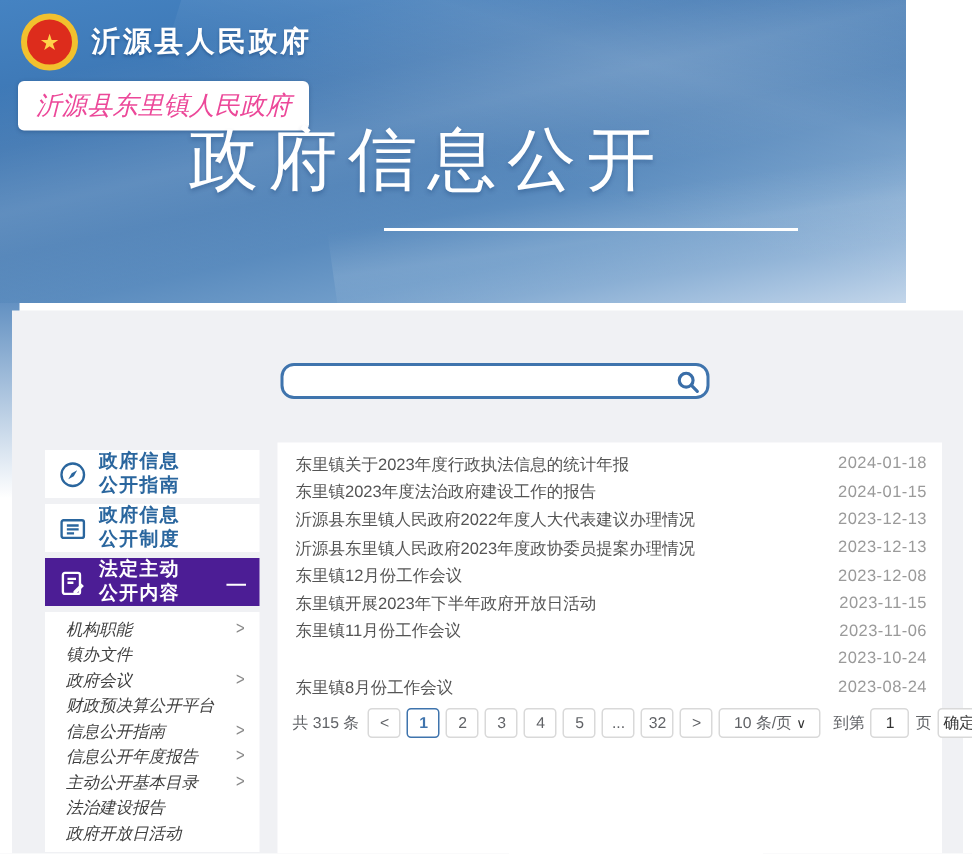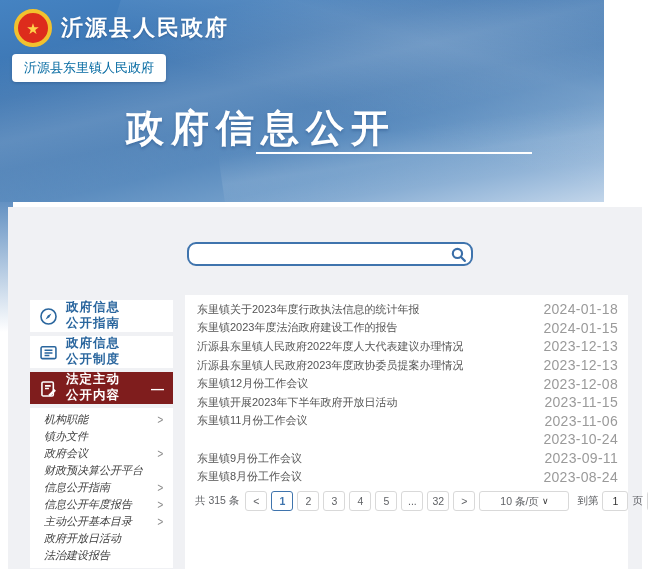--- a/index.html
+++ b/index.html
@@ -12,24 +12,24 @@
   .ribbon{position:absolute;pointer-events:none;}
   .rb1{width:900px;height:150px;left:-60px;top:-30px;transform:rotate(-13deg);
     background:linear-gradient(rgba(255,255,255,0) 0%,rgba(255,255,255,.16) 55%,rgba(255,255,255,0) 100%);}
   .rb2{width:700px;height:190px;left:120px;top:-40px;transform:rotate(17deg);
     background:linear-gradient(rgba(255,255,255,0) 0%,rgba(255,255,255,.12) 50%,rgba(255,255,255,0) 100%);}
   .rb3{width:500px;height:60px;left:220px;top:120px;transform:rotate(-8deg);
     background:linear-gradient(rgba(255,255,255,0) 0%,rgba(255,255,255,.10) 50%,rgba(255,255,255,0) 100%);}
   .brand-row{position:absolute;left:14px;top:9px;display:flex;align-items:center;gap:9px;}
   .emblem{width:38px;height:38px;border-radius:50%;background:#dd2c1c;border:4px solid #f2c12e;
     box-sizing:border-box;display:flex;align-items:center;justify-content:center;color:#ffd24a;font-size:15px;line-height:1;}
-  .site-title{font-size:22px;font-weight:bold;color:#fff;letter-spacing:2px;text-shadow:0 1px 2px rgba(0,40,90,.35);font-family:Liberation Serif, serif;}
+  .site-title{font-size:19px;font-weight:bold;color:#fff;letter-spacing:2px;text-shadow:0 1px 2px rgba(0,40,90,.35);font-family:Liberation Serif, serif;}
   .sub-badge{position:absolute;left:12px;top:54px;background:#fff;border-radius:4px;padding:5px 12px;
-    font-size:13px;color:#0369a1;box-shadow:0 1px 3px rgba(0,30,70,.25);cursor:pointer;}
-  .banner-title{position:absolute;left:126px;top:103px;font-size:38px;font-weight:700;color:#fff;
+    font-size:17px;color:#ec4899;box-shadow:0 1px 3px rgba(0,30,70,.25);cursor:pointer;font-style:italic;}
+  .banner-title{position:absolute;left:126px;top:76px;font-size:46px;font-weight:400;color:#fff;
     letter-spacing:7px;text-shadow:0 2px 3px rgba(0,40,90,.25);}
   .banner-underline{position:absolute;left:256px;top:152px;width:276px;height:2px;background:#fff;}
 
   .left-fade{position:absolute;left:0;top:202px;width:13px;height:130px;
     background:linear-gradient(#6391c2,rgba(255,255,255,0));}
 
   
   .content-panel{position:absolute;left:8px;top:207px;width:634px;height:362px;background:#f0f1f4;}
 
   
@@ -38,42 +38,42 @@
     background:#fff;padding:0 32px 0 10px;font-size:12px;color:#333;outline:none;}
   .search-btn{position:absolute;right:3px;top:2px;width:24px;height:20px;border:none;background:transparent;
     cursor:pointer;display:flex;align-items:center;justify-content:center;padding:0;}
 
   
   .sidebar{position:absolute;left:22px;top:93px;width:143px;}
   .side-item{height:32px;margin-bottom:4px;background:#fff;display:flex;align-items:center;
     color:#2a669e;cursor:pointer;}
   .side-item .ico{width:36px;display:flex;align-items:center;justify-content:center;flex:none;}
   .side-item .lbl{font-size:12.5px;font-weight:bold;line-height:1.25;letter-spacing:1px;}
-  .side-item.active{background:#7f1d1d;color:#fff;}
+  .side-item.active{background:#4c1d95;color:#fff;}
   .side-item .dash{margin-left:auto;margin-right:9px;font-weight:bold;font-size:13px;}
   .submenu{background:#fff;padding:3px 0 4px 0;}
   .sub-row{height:17px;display:flex;align-items:center;padding:0 10px 0 14px;font-size:11px;
     color:#404040;cursor:pointer;font-style:italic;}
   .sub-row .arrow{margin-left:auto;color:#8a8a8a;font-size:10px;transform:scaleY(1.2);}
 
   
   .list-panel{position:absolute;left:177px;top:88px;width:443px;height:292px;background:#fff;}
   .news-list{list-style:none;margin:0;padding:5px 0 0 0;}
   .news-row{height:18.6px;display:flex;align-items:center;padding:0 10px 0 12px;cursor:pointer;}
   .news-title{font-size:11px;color:#545454;white-space:nowrap;overflow:hidden;text-overflow:ellipsis;}
-  .news-date{margin-left:auto;font-size:14px;color:#9a9a9a;letter-spacing:.3px;flex:none;padding-left:10px;}
+  .news-date{margin-left:auto;font-size:11px;color:#9a9a9a;letter-spacing:.3px;flex:none;padding-left:10px;}
 
   
   .pagination{display:flex;align-items:center;margin-top:5px;padding:0 5px 0 10px;gap:4px;
     font-size:10.5px;color:#606266;}
   .pg-total{margin-right:2px;flex:none;}
   .pg-box{min-width:22px;height:20px;line-height:18px;border:1px solid #d9d9d9;border-radius:3px;
     background:#fff;text-align:center;padding:0 3px;box-sizing:border-box;color:#606266;cursor:pointer;flex:none;}
   .pg-box.current{border-color:#3f74ad;color:#3f74ad;font-weight:bold;}
-  .size-box{padding:0 20px;display:flex;align-items:center;gap:3px;}
+  .size-box{padding:0 9px;display:flex;align-items:center;gap:3px;}
   .size-caret{font-size:9px;color:#333;}
   .goto-label{flex:none;margin-left:4px;}
   .goto-input{width:26px;height:20px;border:1px solid #d9d9d9;border-radius:3px;text-align:center;
     font-size:10.5px;color:#333;box-sizing:border-box;outline:none;}
   .confirm-btn{font-weight:normal;color:#333;}
 </style>
 </head>
 <body>
 
 <div class="page">
@@ -158,24 +158,24 @@
           </div>
           <div class="sub-row">
             <span>信息公开年度报告</span>
             <span class="arrow">&gt;</span>
           </div>
           <div class="sub-row">
             <span>主动公开基本目录</span>
             <span class="arrow">&gt;</span>
           </div>
           <div class="sub-row">
+            <span>法治建设报告</span>
+          </div>
+          <div class="sub-row">
             <span>政府开放日活动</span>
-          </div>
-          <div class="sub-row">
-            <span>法治建设报告</span>
           </div>
         </div>
     </aside>
 
     <section class="list-panel">
       <ul id="news-list" class="news-list">
           <li class="news-row">
             <span class="news-title">东里镇关于2023年度行政执法信息的统计年报</span>
             <span class="news-date">2024-01-18</span>
           </li>
@@ -198,24 +198,20 @@
           <li class="news-row">
             <span class="news-title">东里镇开展2023年下半年政府开放日活动</span>
             <span class="news-date">2023-11-15</span>
           </li>
           <li class="news-row">
             <span class="news-title">东里镇11月份工作会议</span>
             <span class="news-date">2023-11-06</span>
           </li>
           <li class="news-row">
             <span class="news-date">2023-10-24</span>
-          </li>
-          <li class="news-row">
-            <span class="news-title">东里镇9月份工作会议</span>
-            <span class="news-date">2023-09-11</span>
           </li>
           <li class="news-row">
             <span class="news-title">东里镇8月份工作会议</span>
             <span class="news-date">2023-08-24</span>
           </li>
         </ul>
 
       <div class="pagination">
         <span class="pg-total">共 315 条</span>
         <span class="pg-box">&lt;</span>

